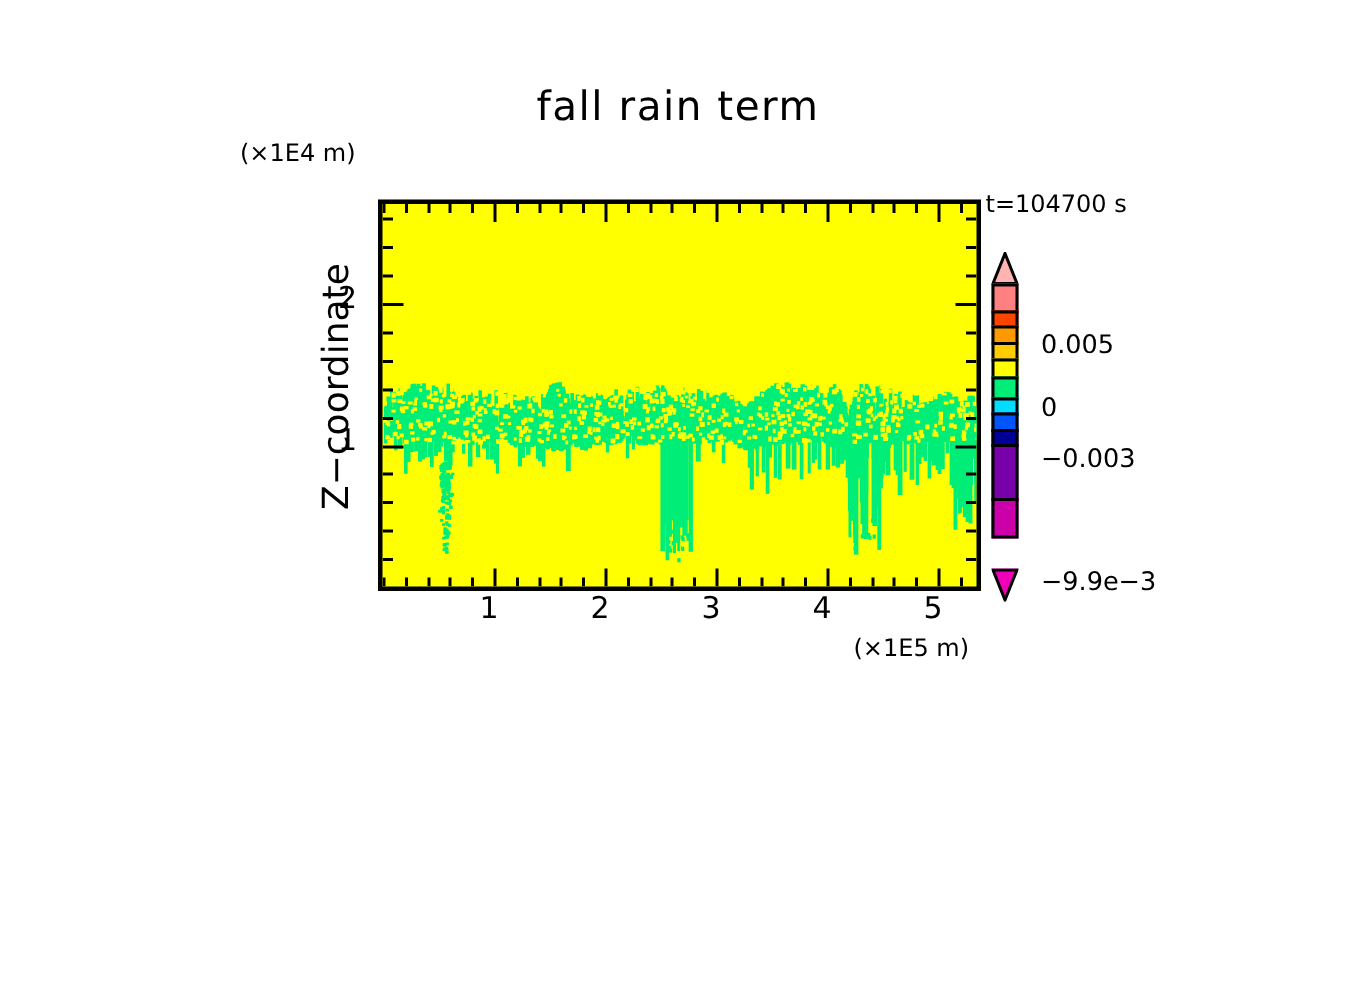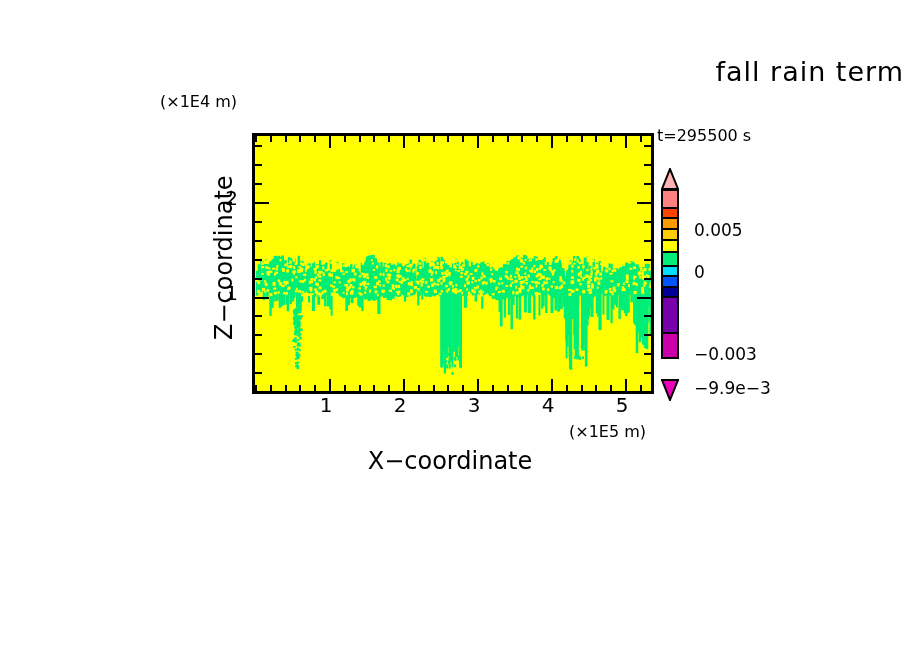--- a/index.html
+++ b/index.html
@@ -21,21 +21,21 @@
     height: 654px;
     background: #ffffff;
   }
 
   
   .title {
     position: absolute;
     left: 0;
     top: 56px;
     width: 904px;
-    text-align: right;
+    text-align: center;
     font-size: 27px;
     letter-spacing: 1px;
     color: #000000;
     font-family: "DejaVu Sans", sans-serif;
   }
   
   .title-inner {
     display: inline-block;
     transform: translateX(0px);
   }
@@ -210,23 +210,22 @@
 <div class="figure">
 
   <div class="title">
     <span class="title-inner">fall rain term</span>
   </div>
 
   <div class="units-y">(×1E4 m)</div>
 
   <div class="units-x">(×1E5 m)</div>
 
-  <div class="time-annot">t=295500 s</div>
+  <div class="time-annot">t=104700 s</div>
 
-  <div class="axis-title-x">X−coordinate</div>
   <div class="axis-title-y">
       <span>Z−coordinate</span>
     </div>
 
   <div class="plot">
     <svg class="plot-canvas" id="field-svg" viewBox="0 0 396 255" preserveAspectRatio="none">
         <rect x="13.00" y="136.15" width="2.71" height="16.36" fill="#00ee77"></rect>
         <rect x="13.74" y="128.37" width="2.71" height="26.80" fill="#00ee77"></rect>
         <rect x="14.47" y="128.92" width="2.71" height="27.81" fill="#00ee77"></rect>
         <rect x="15.21" y="125.55" width="2.71" height="29.03" fill="#00ee77"></rect>
@@ -2175,17 +2174,17 @@
       <div class="cb-band" style="top: 107px; height: 38px; background: rgb(119, 0, 170);"></div>
       <div class="cb-band" style="top: 143px; height: 27px; background: rgb(204, 0, 170);"></div>
     </div>
   <div class="cb-tri-bot"></div>
   <svg style="position:absolute;left:661px;top:379px;width:18px;height:22px" viewBox="0 0 18 22">
     <polygon points="9,21 17,1 1,1" fill="none" stroke="#000000" stroke-width="2"></polygon>
   </svg>
   <div id="cblabels">
       <div class="cb-label" style="top: 220px;">0.005</div>
       <div class="cb-label" style="top: 262px;">0</div>
-      <div class="cb-label" style="top: 296px; margin-top: 48px;">−0.003</div>
+      <div class="cb-label" style="top: 296px;">−0.003</div>
       <div class="cb-label" style="top: 378px;">−9.9e−3</div>
     </div>
 
 </div>
 
 </body></html>

